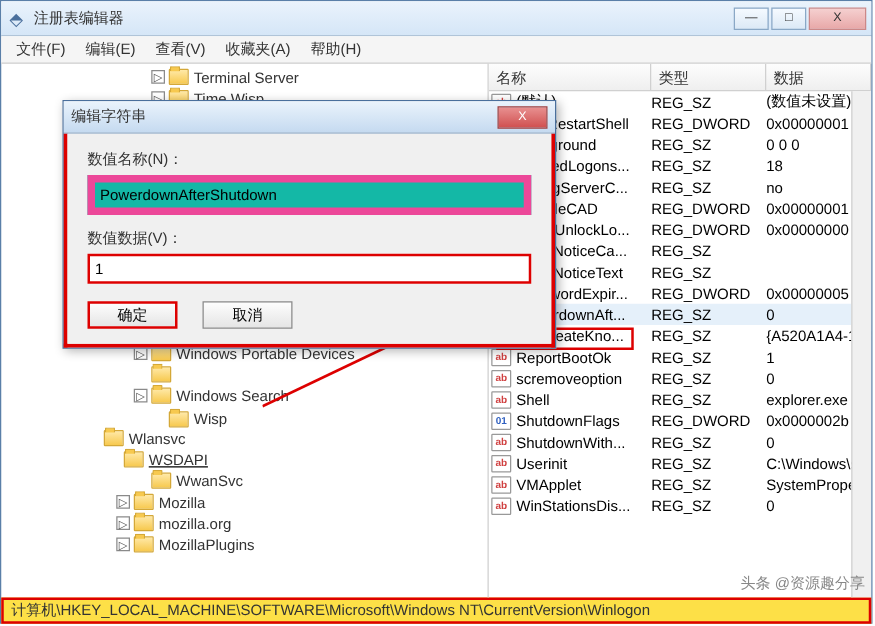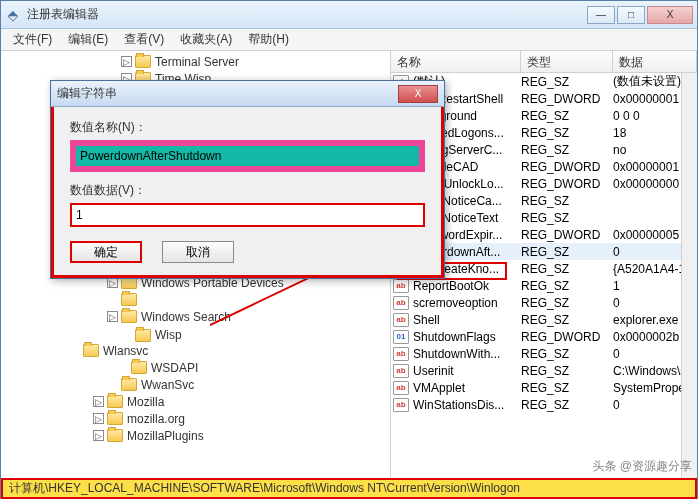--- a/index.html
+++ b/index.html
@@ -126,21 +126,21 @@
         <div class="tree-item" style="padding-left: 120px; align-items: flex-end;">
           <span class="tree-noexp"></span>
           <span class="folder-icon"></span>
           <span class="tree-label">Wisp</span>
         </div>
         <div class="tree-item" style="padding-left: 68px;">
           <span class="tree-noexp"></span>
           <span class="folder-icon"></span>
           <span class="tree-label">Wlansvc</span>
         </div>
-        <div class="tree-item" style="padding-left: 116px;">
+        <div class="tree-item" style="padding-left: 84px; text-decoration: underline;">
           <span class="tree-noexp"></span>
           <span class="folder-icon"></span>
           <span class="tree-label">WSDAPI</span>
         </div>
         <div class="tree-item" style="padding-left: 106px;">
           <span class="tree-noexp"></span>
           <span class="folder-icon"></span>
           <span class="tree-label">WwanSvc</span>
         </div>
         <div class="tree-item" style="padding-left: 92px;">

